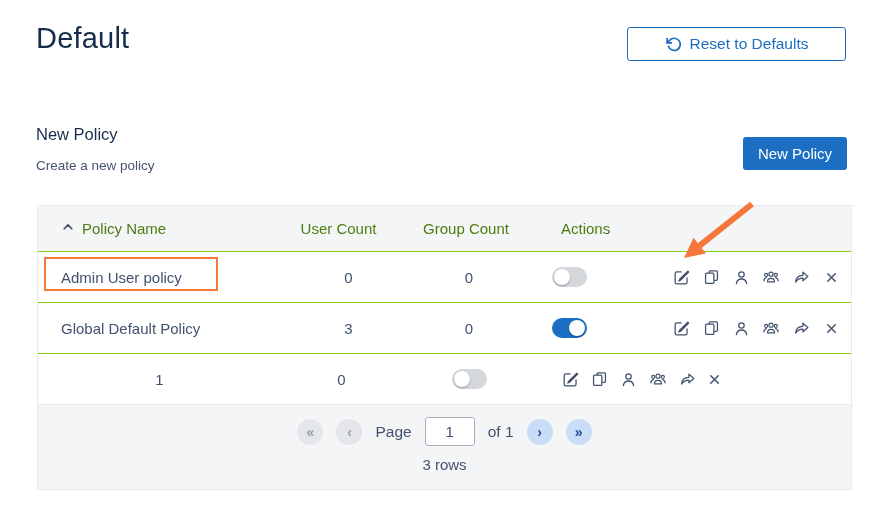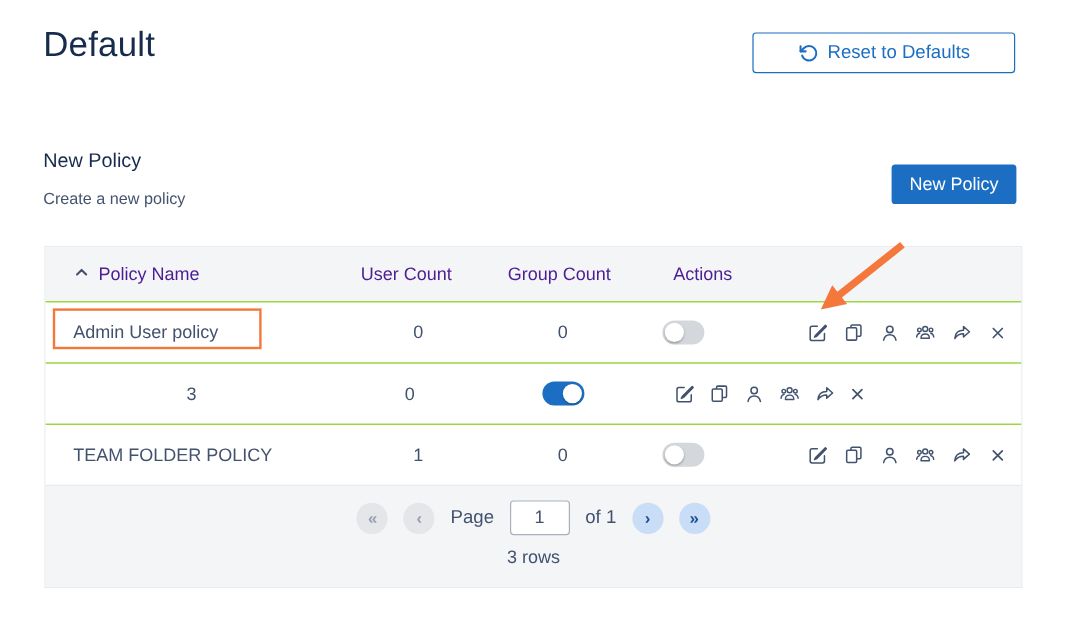--- a/index.html
+++ b/index.html
@@ -17,21 +17,21 @@
 
   .section-heading { position:absolute; left:36px; top:125px; font-size:16.5px; font-weight:500; color:#172b4d; }
   .section-sub { position:absolute; left:36px; top:158px; font-size:13.5px; color:#44546f; }
 
   .new-policy-btn { position:absolute; left:743px; top:137px; width:104px; height:33px;
     background:#1b6ec2; border:none; border-radius:3px; color:#fff; font-size:15px; font-weight:500; cursor:pointer;
     font-family:"Liberation Sans", sans-serif; }
 
   .ptable { position:absolute; left:37px; top:205px; width:815px; border:1px solid #e8eaed; background:#fff; }
   .tgrid { display:grid; grid-template-columns:223px 155px 100px 110px 1fr; align-items:center; }
-  .thead { height:45px; background:#f4f5f7; color:#4c1d95; font-size:15px; }
+  .thead { height:45px; background:#f4f5f7; color:#4d7c0f; font-size:15px; }
   .trow  { height:51px; border-top:1px solid #84cc16; color:#42526e; font-size:15px; background:#fff; }
 
   .c1 { padding-left:23px; display:flex; align-items:center; gap:7px; }
   .c2, .c3 { text-align:center; }
   .trow .c2 { padding-left:20px; }
   .trow .c3 { padding-left:6px; }
   .c4-head { padding-left:28px; }
   .c5-head { padding-left:45px; }
 
   .toggle { width:35px; height:20px; border-radius:10px; background:#d4d7db; position:relative; margin-left:36px; cursor:pointer; }
@@ -141,20 +141,21 @@
           </span>
         <span class="aic">
             <svg width="15" height="15" viewBox="0 0 24 24" fill="none" stroke="#42526e" stroke-width="2.3" stroke-linecap="round">
               <path d="M6 6l12 12M18 6L6 18"></path>
             </svg>
           </span>
       </div>
     </div>
 
     <div class="tgrid trow">
+      <div class="c1">Global Default Policy</div>
       <div class="c2">3</div>
       <div class="c3">0</div>
       <div>
           <div class="toggle on">
             <div class="knob"></div>
           </div>
         </div>
       <div class="act-icons">
         <span class="aic">
             <svg width="19" height="19" viewBox="0 0 24 24" fill="none" stroke="#42526e" stroke-width="1.6" stroke-linecap="round" stroke-linejoin="round">
@@ -191,21 +192,20 @@
           </span>
         <span class="aic">
             <svg width="15" height="15" viewBox="0 0 24 24" fill="none" stroke="#42526e" stroke-width="2.3" stroke-linecap="round">
               <path d="M6 6l12 12M18 6L6 18"></path>
             </svg>
           </span>
       </div>
     </div>
 
     <div class="tgrid trow">
-      <div class="c1">TEAM FOLDER POLICY</div>
       <div class="c2">1</div>
       <div class="c3">0</div>
       <div>
           <div class="toggle">
             <div class="knob"></div>
           </div>
         </div>
       <div class="act-icons">
         <span class="aic">
             <svg width="19" height="19" viewBox="0 0 24 24" fill="none" stroke="#42526e" stroke-width="1.6" stroke-linecap="round" stroke-linejoin="round">

